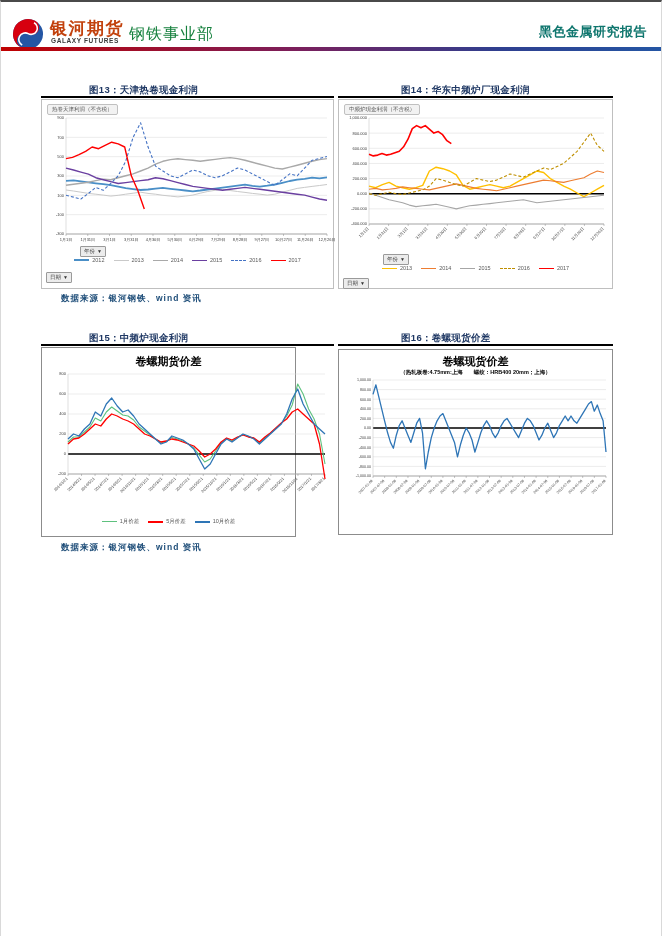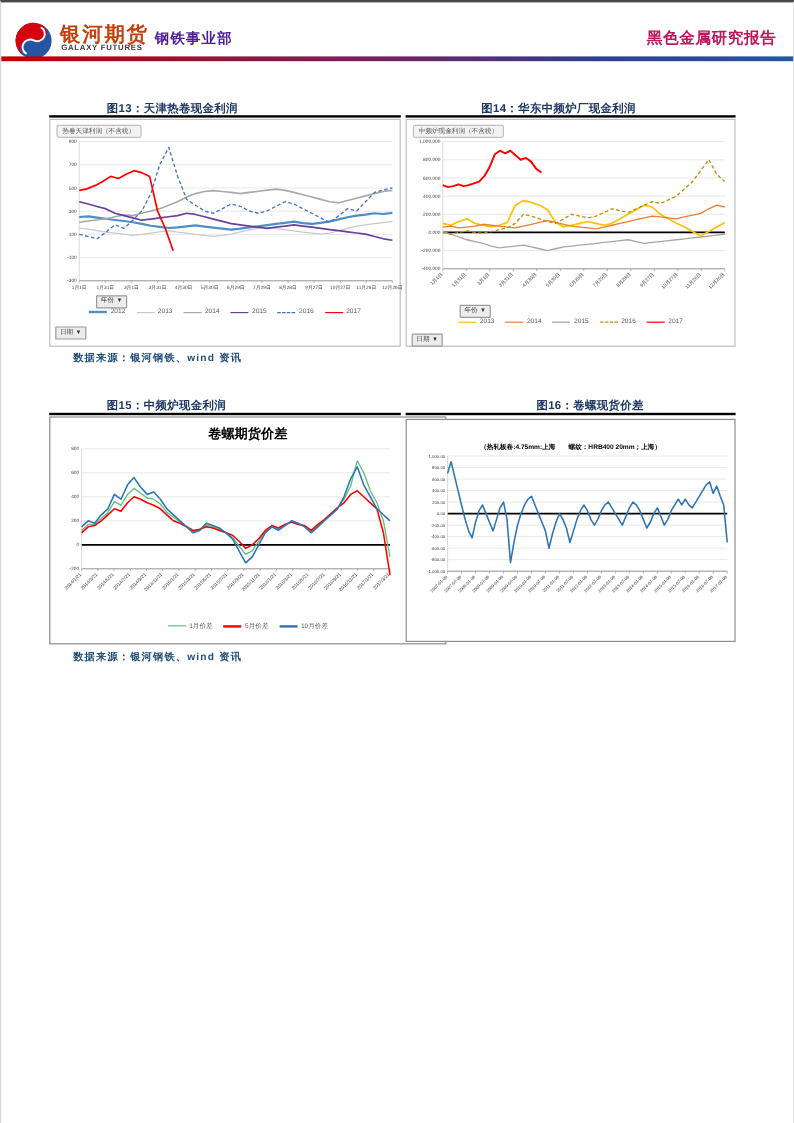--- a/index.html
+++ b/index.html
@@ -3,22 +3,22 @@
 <meta charset="utf-8">
 <style>
   html,body{margin:0;padding:0;background:#fff;}
   body{font-family:"Liberation Sans","DejaVu Sans",sans-serif;}
   .page{position:relative;width:662px;height:936px;background:#fff;margin:0 auto;
         border-left:1px solid #d9d9d9;border-right:1px solid #d9d9d9;border-top:2px solid #4a4a4a;overflow:hidden;box-sizing:border-box;}
   
   .hdr-logo-mark{position:absolute;left:10px;top:15px;width:34px;height:34px;}
   .hdr-logo-title{position:absolute;left:49px;top:15px;font-size:17px;font-weight:bold;color:#c2410c;letter-spacing:1.5px;}
   .hdr-logo-sub{position:absolute;left:50px;top:35px;font-size:6.5px;color:#3a3a3a;letter-spacing:0.6px;font-weight:bold;}
-  .hdr-dept{position:absolute;left:128px;top:22px;font-size:12px;font-weight:bold;color:#4c1d95;letter-spacing:1px;}
-  .hdr-report{position:absolute;right:14px;top:21px;font-size:13px;font-weight:bold;color:#be185d;letter-spacing:0.5px;}
+  .hdr-dept{position:absolute;left:128px;top:22px;font-size:16px;font-weight:normal;color:#15803d;letter-spacing:1px;}
+  .hdr-report{position:absolute;right:14px;top:21px;font-size:13px;font-weight:bold;color:#0f766e;letter-spacing:0.5px;}
   .hdr-bar{position:absolute;left:0;top:45px;width:662px;height:4px;
            background:linear-gradient(90deg,#c00000 0%,#7a1f5c 45%,#2f3f8f 75%,#2456a4 100%);}
   
   .fig-caption{position:absolute;font-size:9.5px;font-weight:bold;color:#1f3864;letter-spacing:0.3px;padding-left:48px;}
   .cap-rule{position:absolute;height:2px;background:#000;}
   .source-note{position:absolute;font-size:8.5px;font-weight:bold;color:#1f4e79;letter-spacing:1px;}
   
   .chart-box{position:absolute;background:#fff;border:1px solid #bfbfbf;box-sizing:border-box;}
   .chart-box.dark{border:1px solid #8c8c8c;}
   .chart-box svg{position:absolute;left:0;top:0;font-family:"Liberation Sans","DejaVu Sans",sans-serif;}
@@ -222,25 +222,25 @@
         </span>
       </div>
     <div class="filter-chip" style="left:4px;top:178px;">
       <span>日期</span><span class="funnel">▼</span>
     </div>
   </div>
 
   <div class="source-note" style="left:60px;top:291px;">数据来源：银河钢铁、wind 资讯</div>
 
   <div class="fig-caption" style="left:40px;top:330px;">图15：中频炉现金利润</div>
-  <div class="fig-caption" style="left:352px;top:330px;margin-left:46px;">图16：卷螺现货价差</div>
+  <div class="fig-caption" style="left:352px;top:330px;">图16：卷螺现货价差</div>
   <div class="cap-rule" style="left:40px;top:342px;width:293px;"></div>
   <div class="cap-rule" style="left:337px;top:342px;width:275px;"></div>
 
-  <div class="chart-box dark" style="left:40px;top:345px;width:331px;height:190px;">
+  <div class="chart-box dark" style="left:40px;top:345px;width:255px;height:190px;">
     <div class="inchart-title" style="top:6px;font-size:11px;">卷螺期货价差</div>
     <svg viewBox="0 0 293 190" width="293" height="190">
         <line x1="26" y1="26" x2="283" y2="26" stroke="#d9d9d9" stroke-width="0.5"></line>
         <text x="24" y="27.4" text-anchor="end" font-size="4" fill="#404040">800</text>
         <line x1="26" y1="46" x2="283" y2="46" stroke="#d9d9d9" stroke-width="0.5"></line>
         <text x="24" y="47.4" text-anchor="end" font-size="4" fill="#404040">600</text>
         <line x1="26" y1="66" x2="283" y2="66" stroke="#d9d9d9" stroke-width="0.5"></line>
         <text x="24" y="67.4" text-anchor="end" font-size="4" fill="#404040">400</text>
         <line x1="26" y1="86" x2="283" y2="86" stroke="#d9d9d9" stroke-width="0.5"></line>
         <text x="24" y="87.4" text-anchor="end" font-size="4" fill="#404040">200</text>
@@ -304,20 +304,21 @@
           <span>5月价差</span>
         </span>
         <span class="legend-item">
           <span class="legend-line" style="border-top-color: rgb(46, 117, 182); border-top-width: 2px;"></span>
           <span>10月价差</span>
         </span>
       </div>
   </div>
 
   <div class="chart-box dark" style="left:337px;top:347px;width:275px;height:186px;">
+    <div class="inchart-title" style="top:4px;font-size:11px;">卷螺现货价差</div>
     <div class="inchart-sub" style="top:19px;font-size:5.5px;">（热轧板卷:4.75mm:上海　　螺纹：HRB400 20mm；上海）</div>
     <svg viewBox="0 0 275 186" width="275" height="186">
         <line x1="34" y1="30" x2="267" y2="30" stroke="#d9d9d9" stroke-width="0.5"></line>
         <text x="32" y="31.4" text-anchor="end" font-size="3.6" fill="#404040">1,000.00</text>
         <line x1="34" y1="39.599999999999994" x2="267" y2="39.599999999999994" stroke="#d9d9d9" stroke-width="0.5"></line>
         <text x="32" y="40.99999999999999" text-anchor="end" font-size="3.6" fill="#404040">800.00</text>
         <line x1="34" y1="49.199999999999996" x2="267" y2="49.199999999999996" stroke="#d9d9d9" stroke-width="0.5"></line>
         <text x="32" y="50.599999999999994" text-anchor="end" font-size="3.6" fill="#404040">600.00</text>
         <line x1="34" y1="58.800000000000004" x2="267" y2="58.800000000000004" stroke="#d9d9d9" stroke-width="0.5"></line>
         <text x="32" y="60.2" text-anchor="end" font-size="3.6" fill="#404040">400.00</text>

